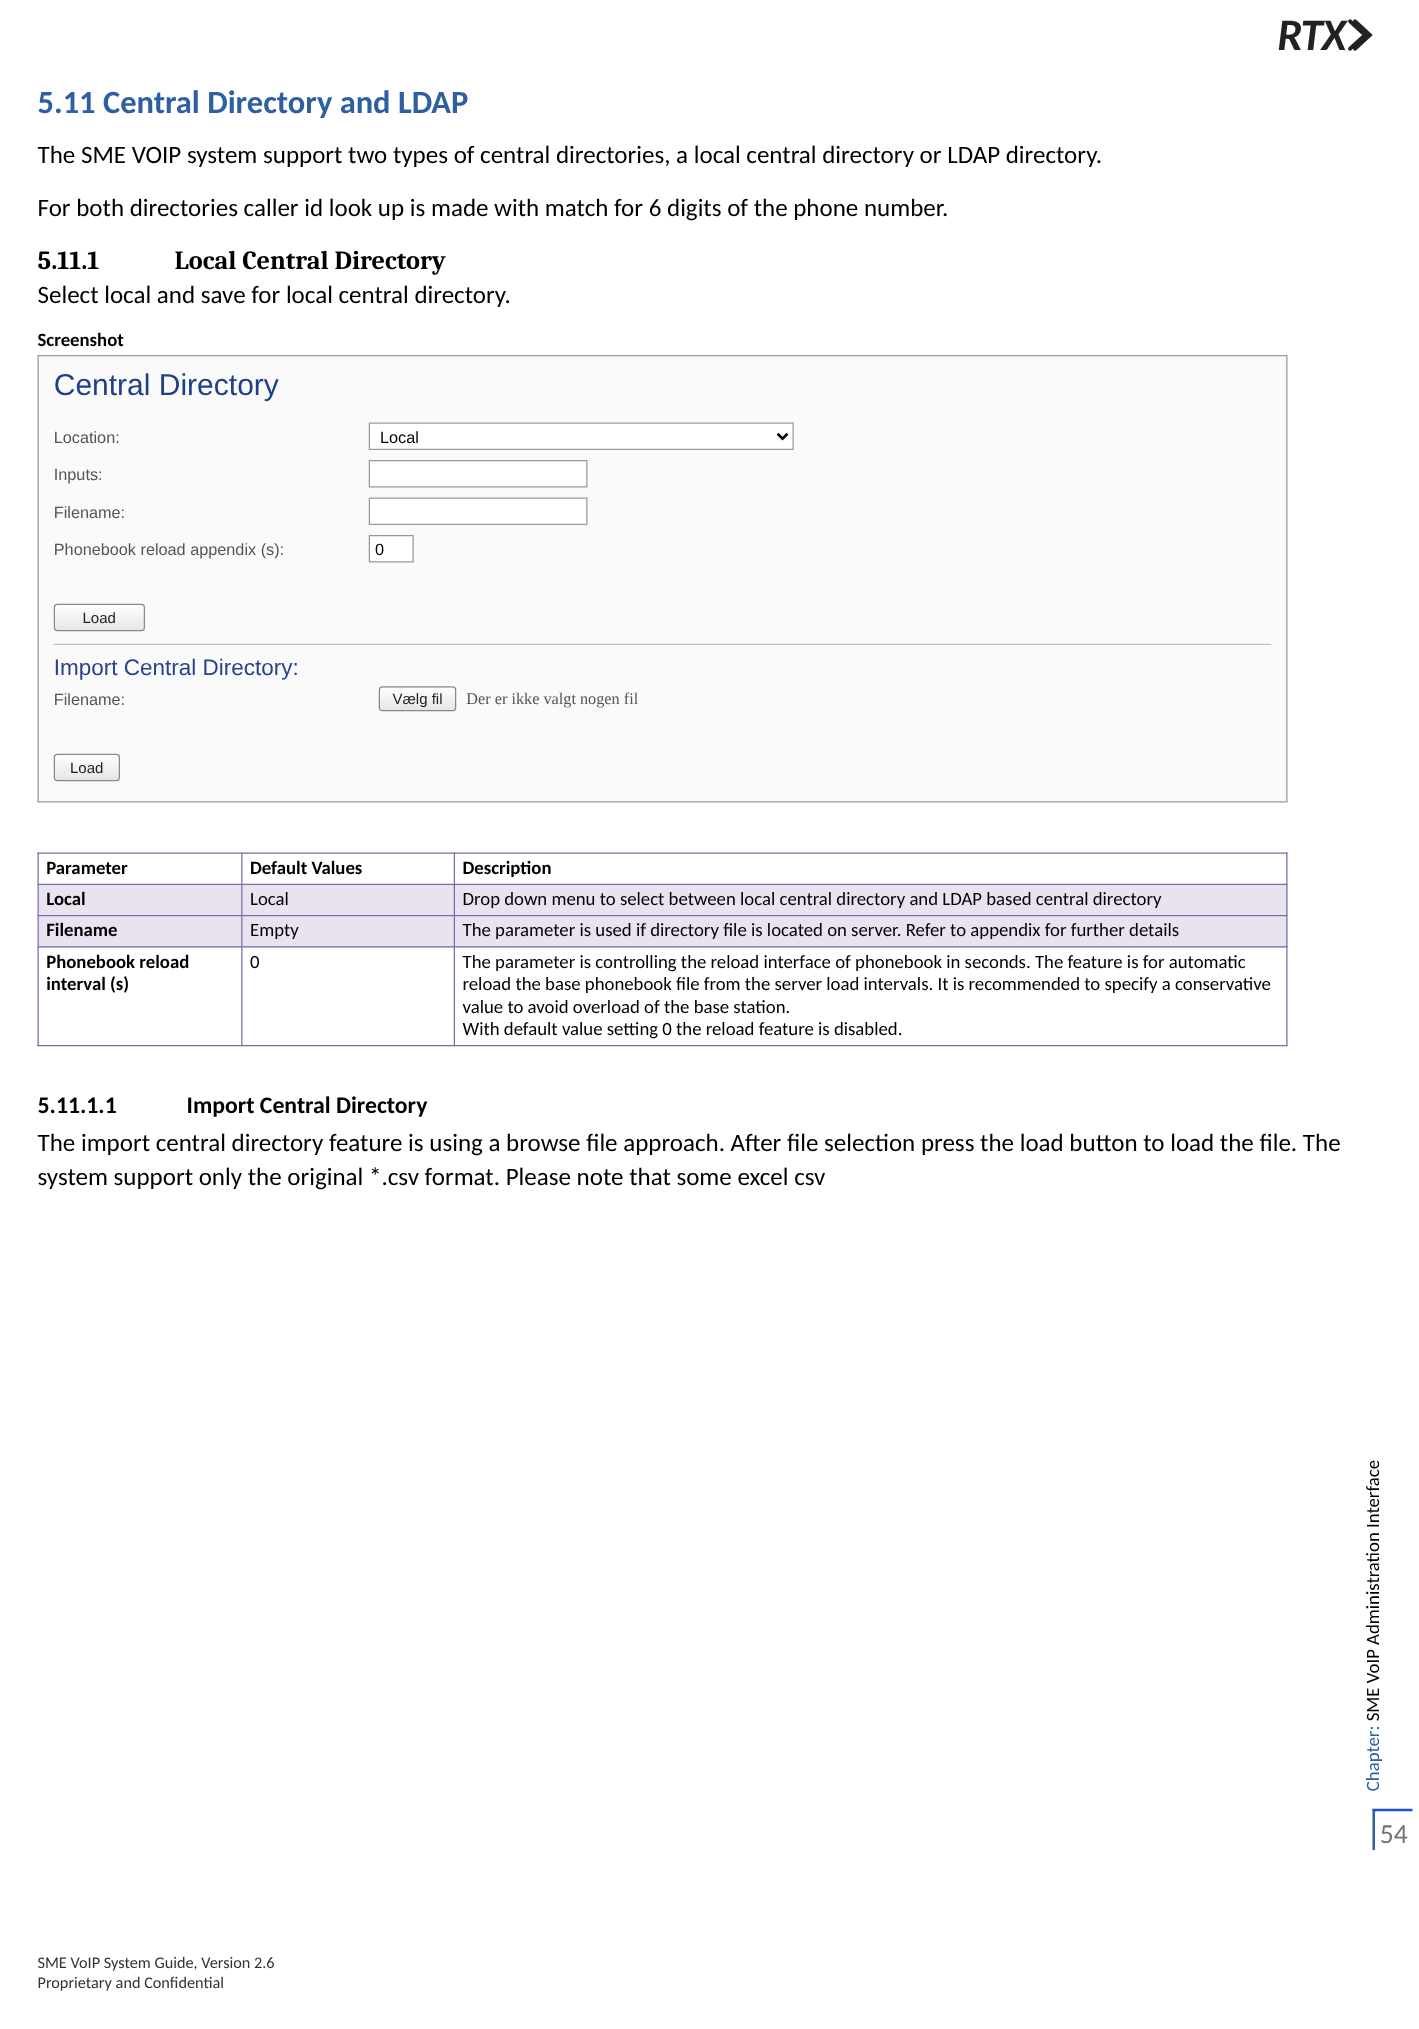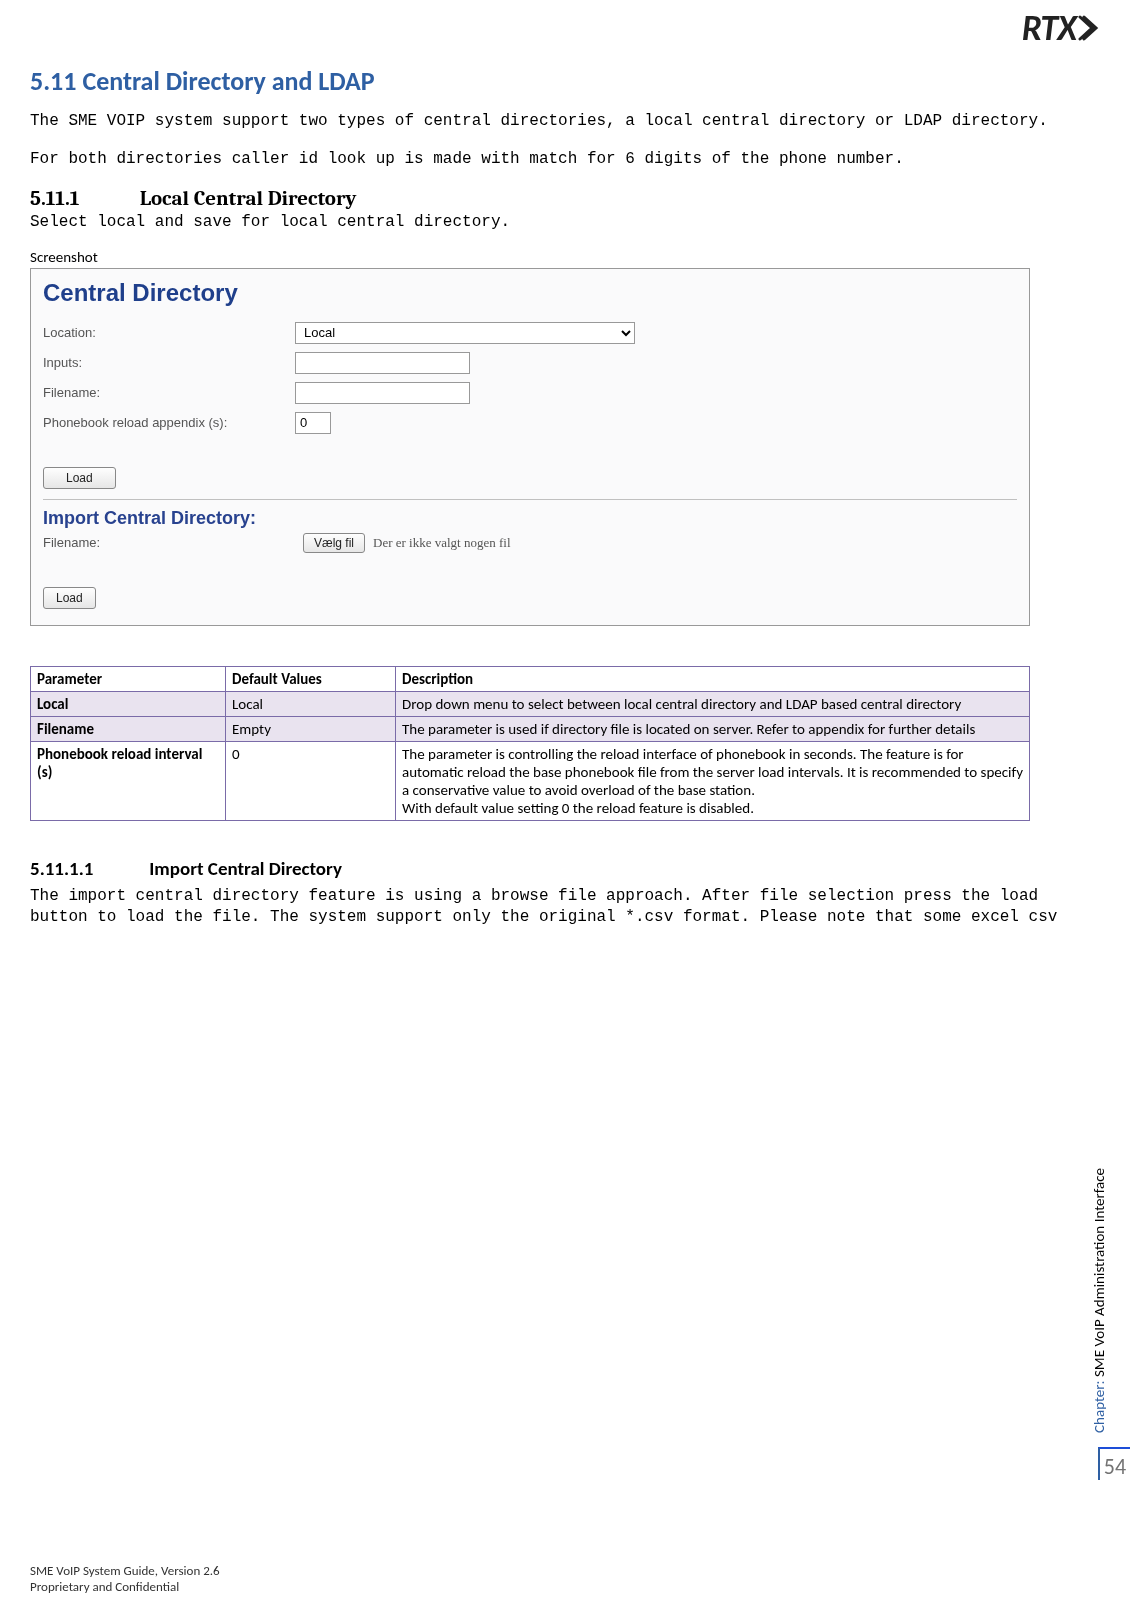--- a/index.html
+++ b/index.html
@@ -27,44 +27,43 @@
   }
   .logo svg { margin-left: 2px; }
   .content { margin-top: 45px; }
   h2.sec {
     color: #2e5fa3;
     font-size: 26px;
     font-weight: 700;
     margin-bottom: 14px;
   }
   p.body {
-    font-size: 16px;
+    font-size: 20px;
     margin-bottom: 16px;
     line-height: 1.35;
-    font-family: Liberation Mono, monospace;
   }
   h3.subsec {
     font-family: Cambria, Georgia, serif;
     font-size: 21px;
     font-weight: 700;
     margin-top: 10px;
     margin-bottom: 2px;
   }
   h3.subsec .num { display: inline-block; width: 105px; }
-  .bold-label { font-weight: 400; margin-top: 14px; margin-bottom: 2px; }
+  .bold-label { font-weight: 700; margin-top: 14px; margin-bottom: 2px; }
   .screenshot-box {
     border: 1px solid #999;
     background: #fafafb;
     padding: 0 0 16px 0;
     width: 1000px;
   }
   .sc-title {
     color: #1f3f8b;
     font-size: 24px;
-    font-weight: 700;
+    font-weight: 400;
     font-family: Tahoma, Arial, sans-serif;
     padding: 10px 12px 4px 12px;
   }
   .sc-title.small {
     color: #28428f;
     font-size: 18px;
     padding-top: 6px;
   }
   .sc-body { padding: 8px 12px 4px 12px; }
   .form-row { display: flex; align-items: center; height: 28px; margin-bottom: 2px; }
@@ -102,21 +101,21 @@
     font-size: 15px;
   }
   .param-table th, .param-table td {
     border: 1px solid #7a6ba8;
     padding: 3px 6px;
     vertical-align: top;
     text-align: left;
   }
   .param-table th { font-weight: 700; background: #fff; }
   .param-table tr.shade td, .param-table tr.shade th { background: #e9e3ef; }
-  .col-param { width: 195px; font-weight:700; }
+  .col-param { width: 163px; font-weight:700; }
   .col-def { width: 170px; }
   h4.subsub {
     font-size: 19px;
     font-weight: 700;
     margin-top: 36px;
     margin-bottom: 6px;
   }
   h4.subsub .num { display:inline-block; width:115px; }
   .sidebar {
     position: absolute;

